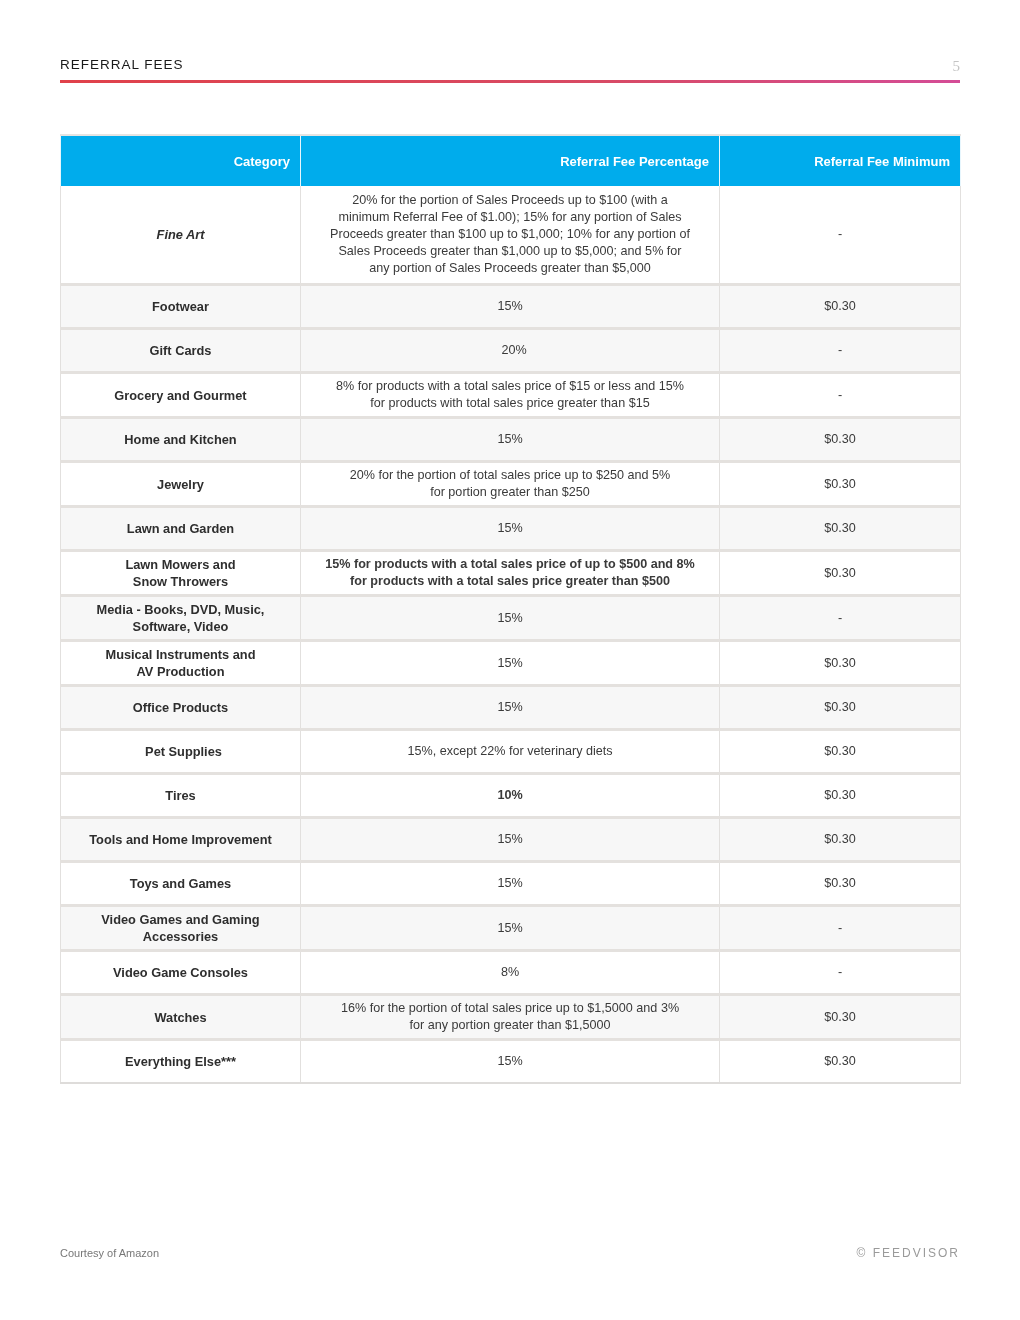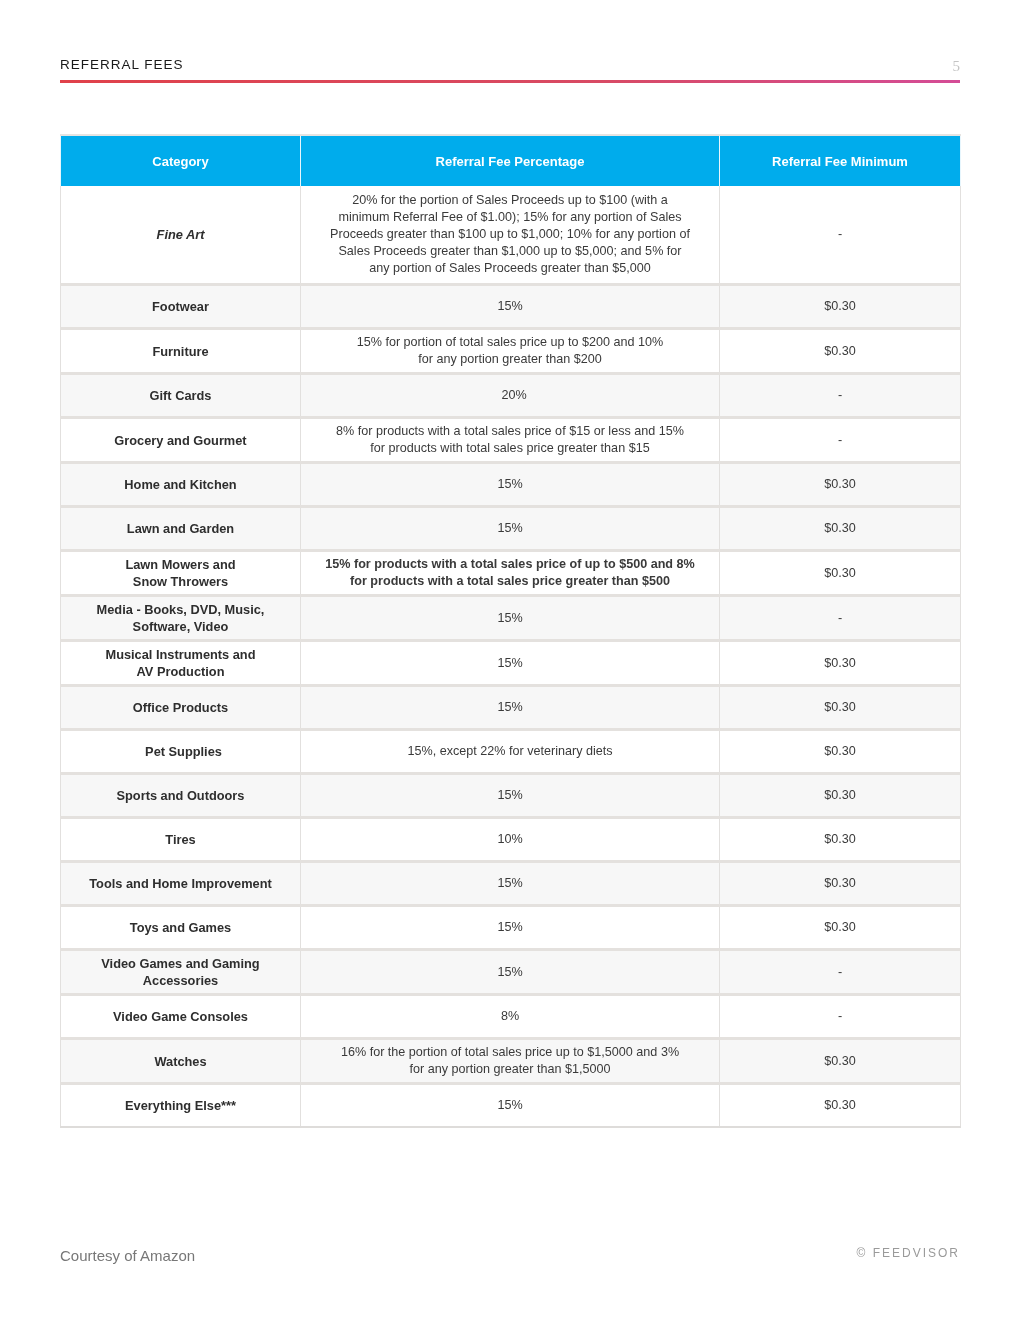--- a/index.html
+++ b/index.html
@@ -26,39 +26,39 @@
     .fee-table {
       position: absolute; left: 60px; top: 134px; width: 900px;
       border-collapse: collapse; table-layout: fixed;
       border: 1px solid #dedcda;
     }
     .fee-table col.c1 { width: 240px; }
     .fee-table col.c2 { width: 419px; }
     .fee-table col.c3 { width: 241px; }
     .fee-table thead th {
       background: #00acec; color: #ffffff; height: 50px;
-      font-size: 13px; font-weight: bold; text-align: center;
+      font-size: 13px; font-weight: bold; text-align: right;
       border-left: 1px solid #e7f6fd; border-right: 1px solid #e7f6fd;
       border-top: 2px solid #e6e4e2;
       padding: 0 10px;
     }
     .fee-table tbody td {
       text-align: center; vertical-align: middle;
       font-size: 12.6px; line-height: 17px; color: #3a3a3a;
       border-left: 1px solid #e2e0de; border-right: 1px solid #e2e0de;
       border-bottom: 3px solid #e4e1de;
       padding: 4px 14px;
     }
     .fee-table tbody tr.alt td { background: #f7f7f7; }
     .fee-table tbody tr td.cat { font-weight: bold; color: #2e2e2e; font-size: 12.8px; }
     .fee-table tbody tr:last-child td { border-bottom: 2px solid #dedcda; }
     .multiline { white-space: pre-line; }
     .footer-left {
       position: absolute; left: 60px; top: 1247px;
-      font-size: 15px; color: #777777;
+      font-size: 11px; color: #777777;
     }
     .footer-right {
       position: absolute; right: 60px; top: 1246px;
       font-size: 12px; letter-spacing: 2px; color: #9a9a9a;
     }
   </style>
 </head>
 <body>
 
 <div class="page-header">
@@ -88,40 +88,40 @@
 Proceeds greater than $100 up to $1,000; 10% for any portion of
 Sales Proceeds greater than $1,000 up to $5,000;  and 5% for
 any portion of Sales Proceeds greater than $5,000</td>
         <td class="multiline" style="height: 89px;">-</td>
       </tr>
       <tr class="alt">
         <td class="cat multiline" style="height: 33px;">Footwear</td>
         <td class="multiline" style="height: 33px;">15%</td>
         <td class="multiline" style="height: 33px;">$0.30</td>
       </tr>
-      <tr>
-        <td class="cat multiline" style="height: 33px;">Furniture</td>
-        <td class="multiline" style="height: 33px;">15% for portion of total sales price up to $200 and 10%
-for any portion greater than $200</td>
-        <td class="multiline" style="height: 33px;">$0.30</td>
-      </tr>
       <tr class="alt">
         <td class="cat multiline" style="height: 33px;">Gift Cards</td>
         <td class="multiline" style="height: 33px; padding-left: 22px;">20%</td>
         <td class="multiline" style="height: 33px;">-</td>
       </tr>
       <tr>
         <td class="cat multiline" style="height: 33px;">Grocery and Gourmet</td>
         <td class="multiline" style="height: 33px;">8% for products with a total sales price of $15 or less and 15%
 for products with total sales price greater than $15</td>
         <td class="multiline" style="height: 33px;">-</td>
       </tr>
       <tr class="alt">
         <td class="cat multiline" style="height: 33px;">Home and Kitchen</td>
         <td class="multiline" style="height: 33px;">15%</td>
+        <td class="multiline" style="height: 33px;">$0.30</td>
+      </tr>
+      <tr>
+        <td class="cat multiline" style="height: 33px;">Jewelry</td>
+        <td class="multiline" style="height: 33px;">20% for the portion of total sales price up to $250 and 5%
+for portion greater than $250</td>
         <td class="multiline" style="height: 33px;">$0.30</td>
       </tr>
       <tr class="alt">
         <td class="cat multiline" style="height: 33px;">Lawn and Garden</td>
         <td class="multiline" style="height: 33px;">15%</td>
         <td class="multiline" style="height: 33px;">$0.30</td>
       </tr>
       <tr>
         <td class="cat multiline" style="height: 33px;">Lawn Mowers and
 Snow Throwers</td>
@@ -144,28 +144,23 @@
       <tr class="alt">
         <td class="cat multiline" style="height: 33px; margin-left: 29px;">Office Products</td>
         <td class="multiline" style="height: 33px;">15%</td>
         <td class="multiline" style="height: 33px;">$0.30</td>
       </tr>
       <tr>
         <td class="cat multiline" style="height: 33px; padding-left: 20px;">Pet Supplies</td>
         <td class="multiline" style="height: 33px;">15%, except 22% for veterinary diets</td>
         <td class="multiline" style="height: 33px;">$0.30</td>
       </tr>
-      <tr class="alt">
-        <td class="cat multiline" style="height: 33px;">Sports and Outdoors</td>
-        <td class="multiline" style="height: 33px;">15%</td>
-        <td class="multiline" style="height: 33px;">$0.30</td>
-      </tr>
       <tr>
         <td class="cat multiline" style="height: 33px;">Tires</td>
-        <td class="multiline" style="height: 33px;">10%</td>
+        <td class="multiline" style="height: 33px; font-weight: bold;">10%</td>
         <td class="multiline" style="height: 33px;">$0.30</td>
       </tr>
       <tr class="alt">
         <td class="cat multiline" style="height: 33px;">Tools and Home Improvement</td>
         <td class="multiline" style="height: 33px;">15%</td>
         <td class="multiline" style="height: 33px;">$0.30</td>
       </tr>
       <tr>
         <td class="cat multiline" style="height: 33px;">Toys and Games</td>
         <td class="multiline" style="height: 33px;">15%</td>

